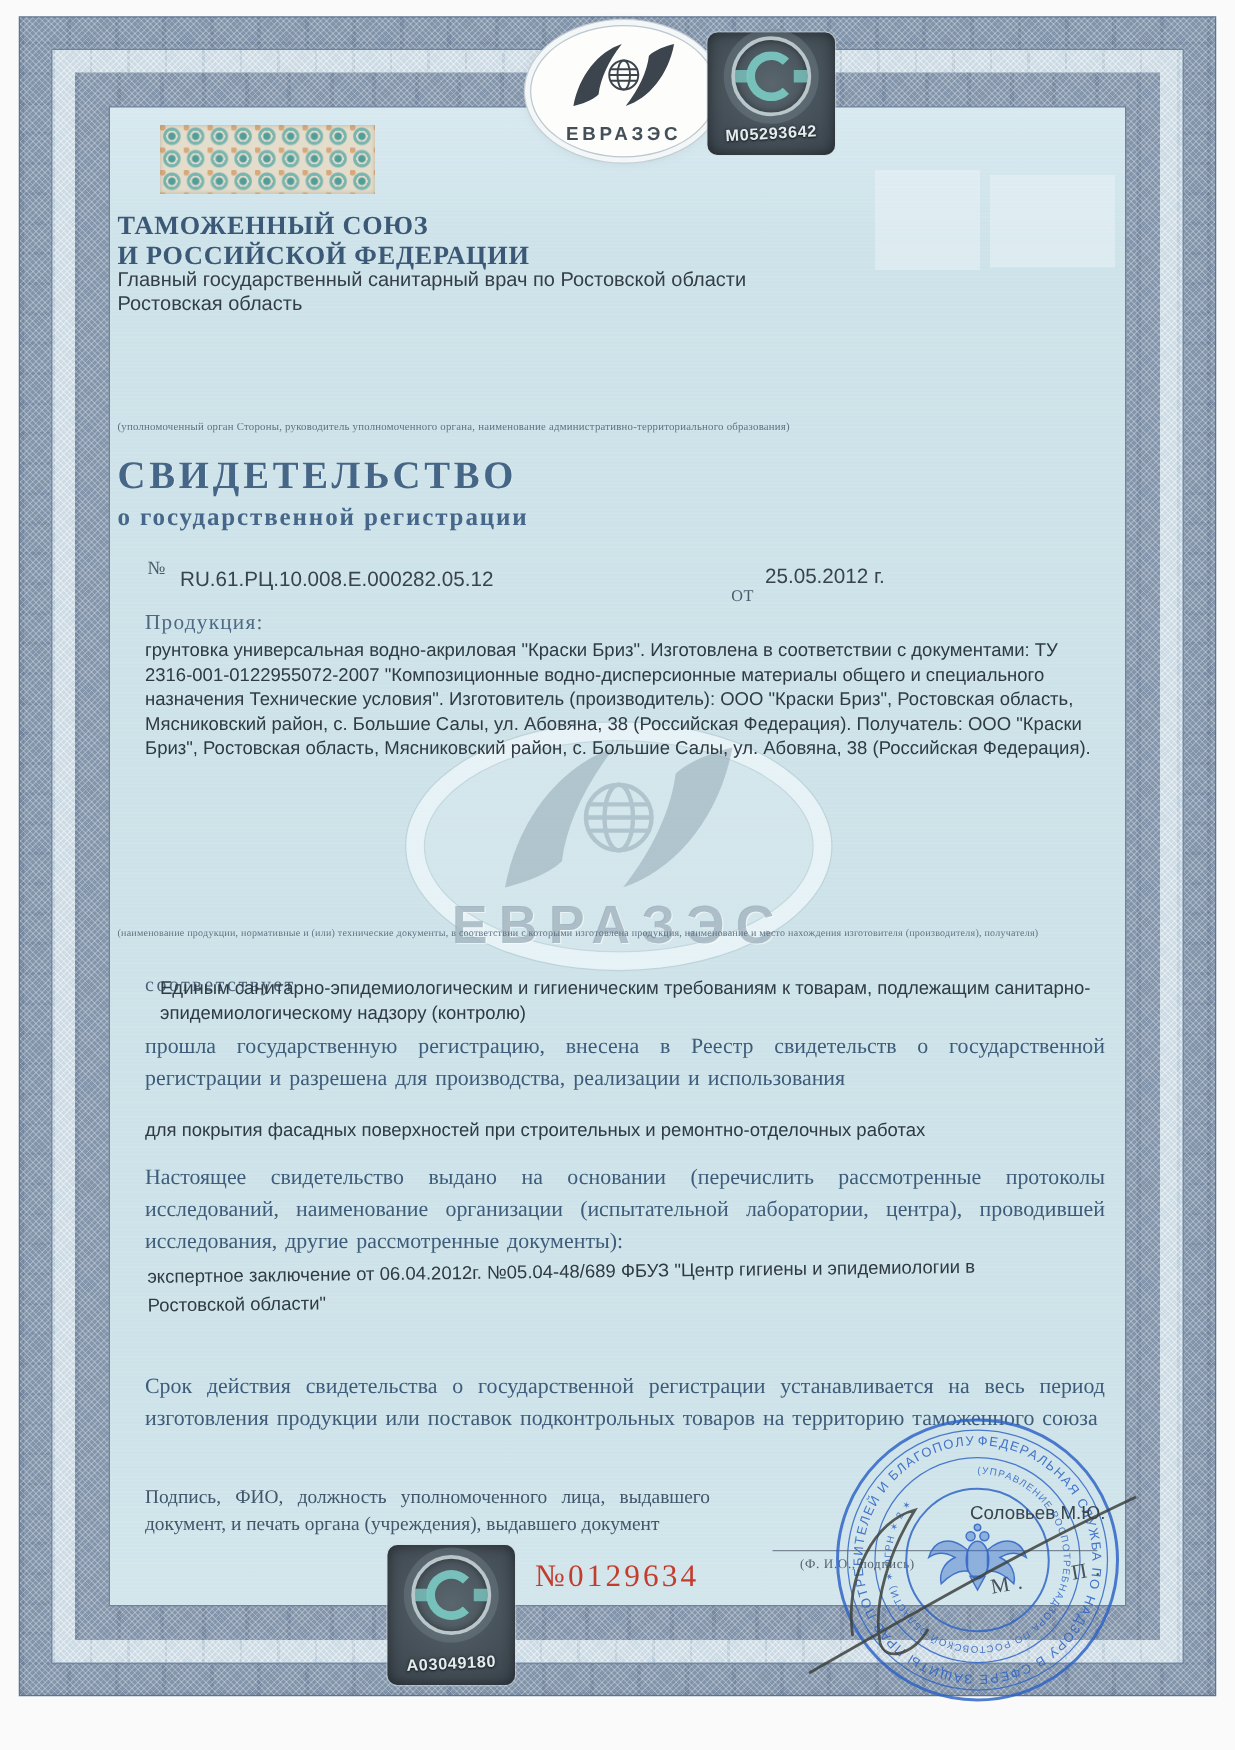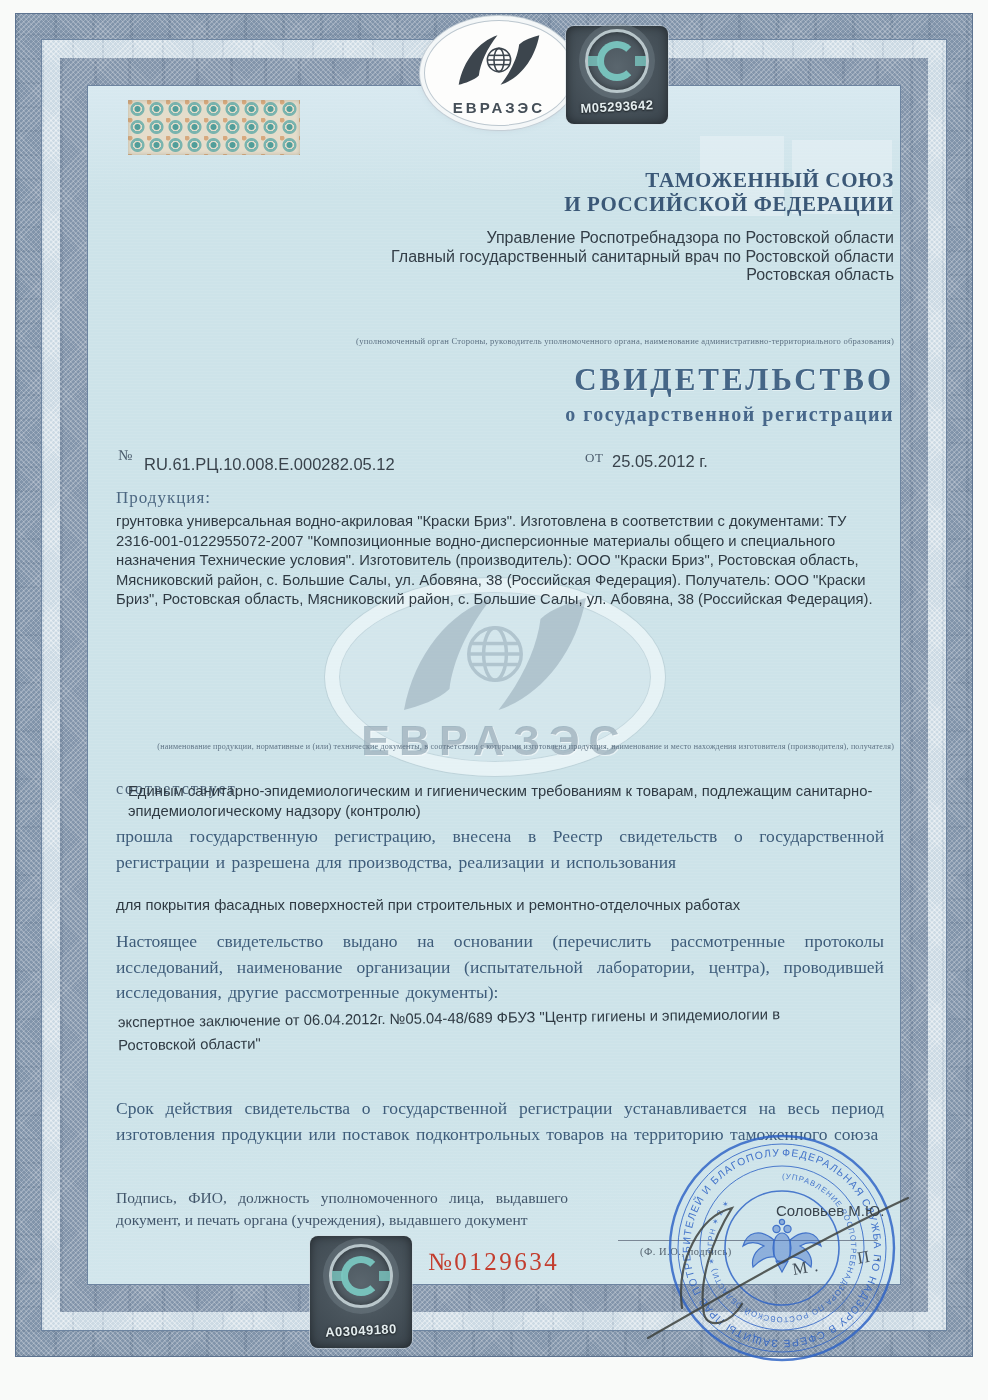--- a/index.html
+++ b/index.html
@@ -29,21 +29,21 @@
       repeating-linear-gradient(90deg, rgba(44,66,96,.14) 0 3px, transparent 3px 34px);
     box-shadow:0 0 0 1px #64embedded;}
   .content-bg{position:absolute;inset:72px;
     background:
       repeating-linear-gradient(0deg, rgba(255,255,255,.06) 0 1px, transparent 1px 3px),
       linear-gradient(180deg,#d8e9f0 0%,#cde3e9 9%,#cde3e9 86%,#d2e6ec 100%);
     box-shadow:0 0 0 1px #6d84a0;}
   
   .abs{position:absolute;z-index:3;}
   .sans{font-family:"Liberation Sans",sans-serif;}
-  .center{text-align:right;}
+  .center{text-align:left;}
   .hdr-union{font-weight:bold;font-size:21px;line-height:24px;color:#3b5877;letter-spacing:.6px;}
   .hdr-auth{font-size:16px;line-height:18.5px;color:#333e47;}
   .tiny-cap{font-size:8.6px;color:#5d7183;letter-spacing:.2px;white-space:nowrap;}
   .doc-title{font-weight:bold;font-size:31px;color:#456687;letter-spacing:3px;
              text-shadow:.6px .6px 0 rgba(255,255,255,.45);}
   .doc-sub{font-weight:bold;font-size:20px;color:#47678a;letter-spacing:1.5px;}
   .field-label{font-size:17px;color:#4d6882;letter-spacing:1px;}
   .body-sans{font-size:14.8px;line-height:19.6px;color:#2f3a43;}
   .body-serif-just{font-size:17.5px;line-height:26px;color:#3e5c7a;text-align:justify;word-spacing:2px;}
   
@@ -142,33 +142,32 @@
   <div class="holo holo-top">
     <div class="holo-ring">
       <span class="holo-g holo-bars"></span>
     </div>
     <div class="holo-num">М05293642</div>
   </div>
 
   <div class="abs center" style="left:94px;top:168px;width:800px;">
     <div class="hdr-union">ТАМОЖЕННЫЙ СОЮЗ</div>
     <div class="hdr-union">И РОССИЙСКОЙ ФЕДЕРАЦИИ</div>
-    <div class="sans hdr-auth" style="margin-top:13px;">Управление Роспотребнадзора по Ростовской области</div>
     <div class="sans hdr-auth">Главный государственный санитарный врач по Ростовской области</div>
     <div class="sans hdr-auth">Ростовская область</div>
   </div>
 
   <div class="abs center tiny-cap" style="left:94px;top:336px;width:800px;">(уполномоченный орган Стороны, руководитель уполномоченного органа, наименование административно-территориального образования)</div>
 
   <div class="abs center doc-title" style="left:94px;top:362px;width:800px;">СВИДЕТЕЛЬСТВО</div>
   <div class="abs center doc-sub" style="left:94px;top:403px;width:800px;">о государственной регистрации</div>
 
   <div class="abs" style="left:118px;top:447px;font-size:15px;color:#4a5b6c;">№</div>
   <div class="abs sans" style="left:144px;top:455px;font-size:16.5px;color:#39434c;">RU.61.РЦ.10.008.Е.000282.05.12</div>
-  <div class="abs" style="left:585px;top:450px;font-size:13px;color:#4a5b6c;letter-spacing:.5px;text-align:right;">ОТ</div>
+  <div class="abs" style="left:585px;top:469px;font-size:13px;color:#4a5b6c;letter-spacing:.5px;text-align:right;">ОТ</div>
   <div class="abs sans" style="left:612px;top:452px;font-size:16.5px;color:#39434c;text-align:right;">25.05.2012 г.</div>
 
   <div class="abs field-label" style="left:116px;top:488px;">Продукция:</div>
   <div class="abs sans body-sans" style="left:116px;top:512px;width:772px;">грунтовка универсальная водно-акриловая "Краски Бриз". Изготовлена в соответствии с документами: ТУ 2316-001-0122955072-2007 "Композиционные водно-дисперсионные материалы общего и специального назначения Технические условия". Изготовитель (производитель): ООО "Краски Бриз", Ростовская область, Мясниковский район, с. Большие Салы, ул. Абовяна, 38 (Российская Федерация).  Получатель: ООО "Краски Бриз", Ростовская область, Мясниковский район, с. Большие Салы, ул. Абовяна, 38 (Российская Федерация).</div>
 
   <div class="wm">
     <div class="wm-ring"></div>
     <svg style="position:absolute;left:50%;top:6px;transform:translateX(-50%);opacity:.5;" width="250" height="140" viewBox="0 0 120 80">
       <g fill="#8fa4b2" stroke="none">
         <path d="M8,72 C14,40 34,16 58,8 C44,26 36,44 34,60 C28,66 16,70 8,72 Z"></path>

